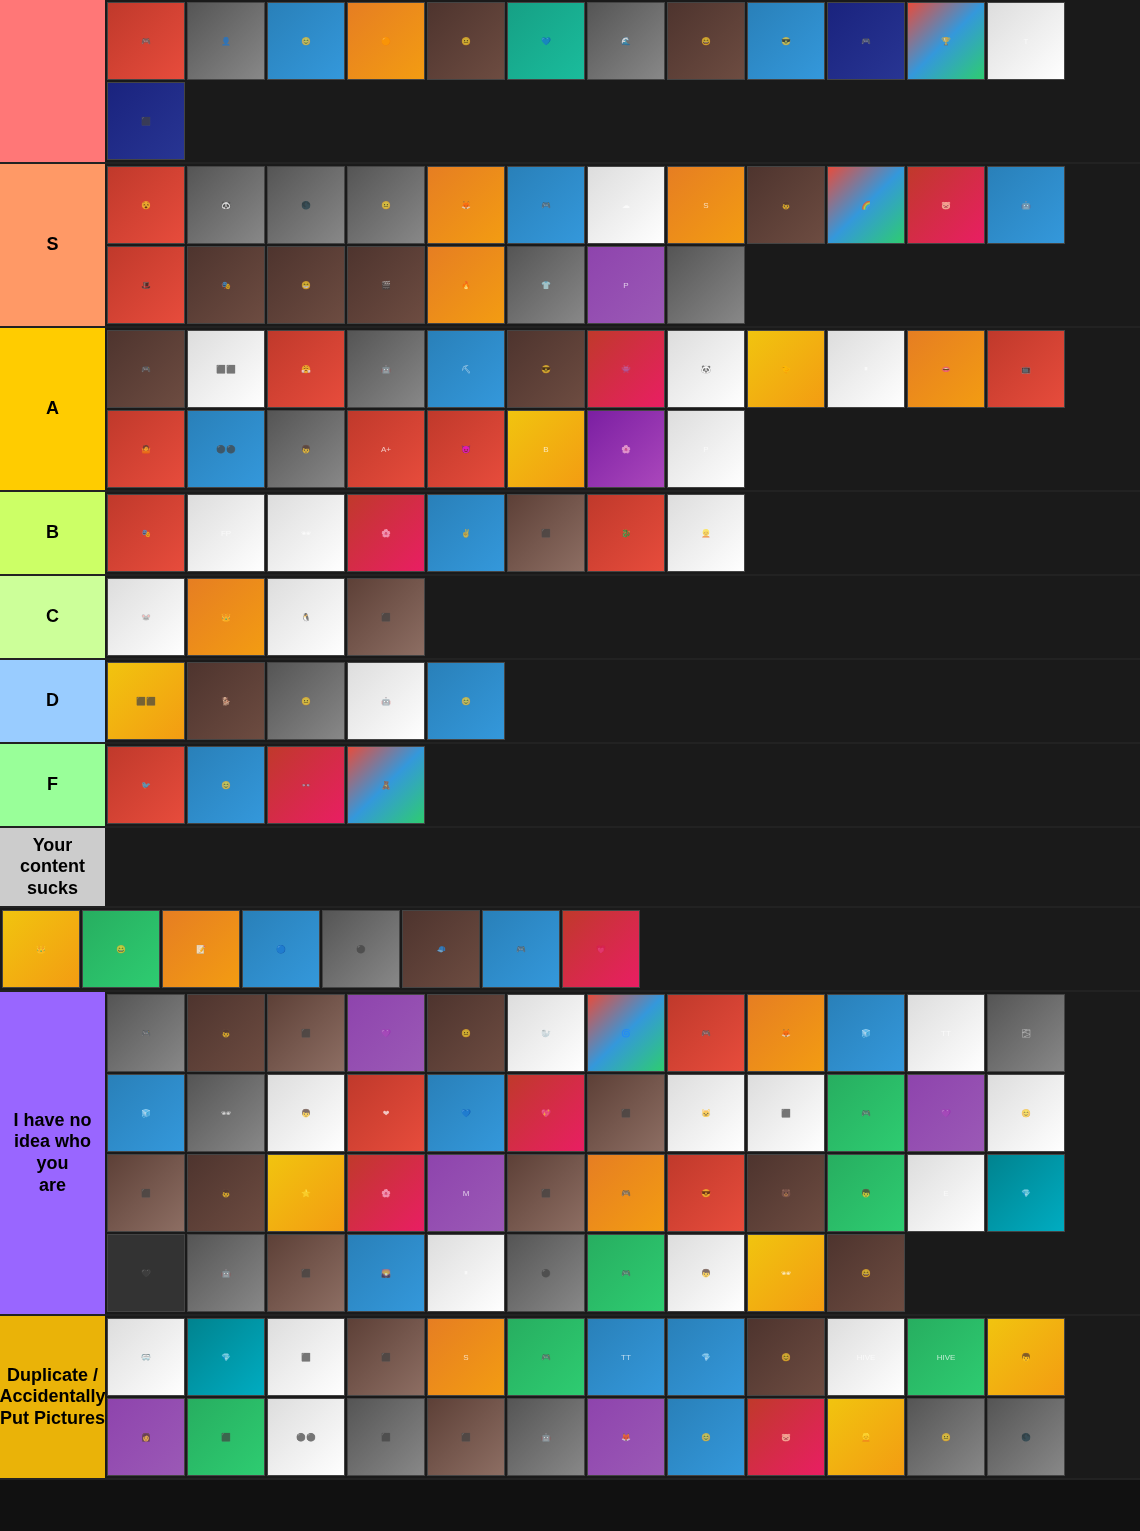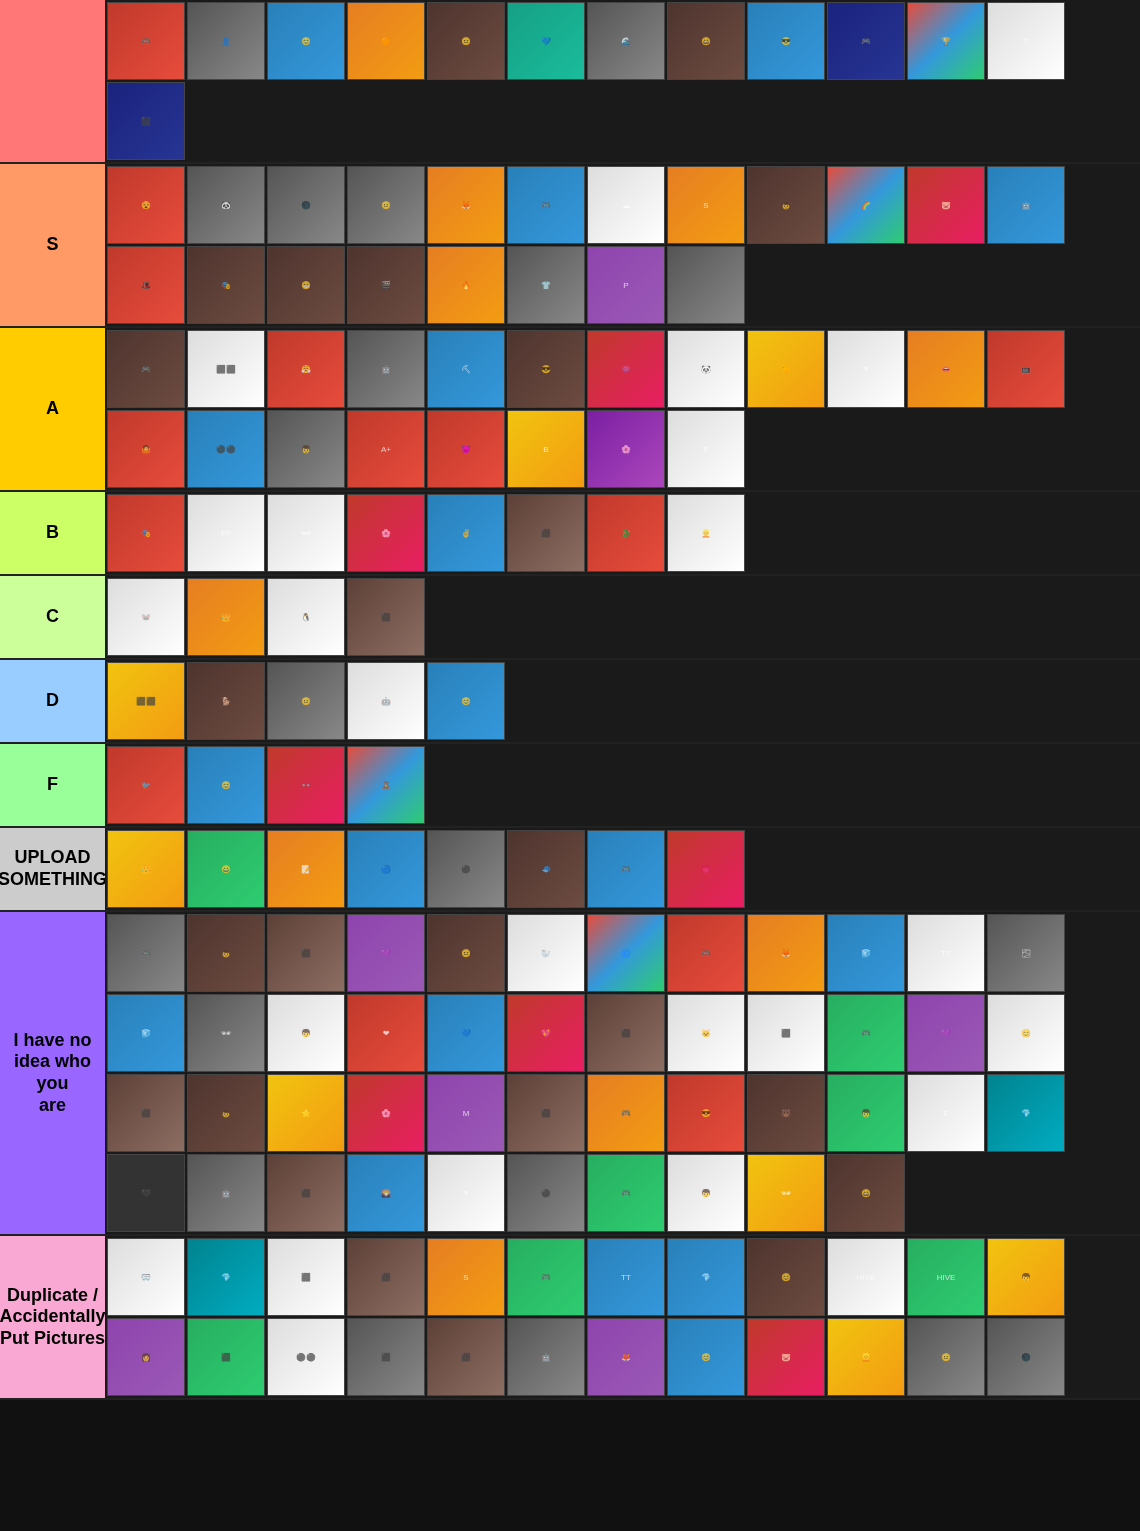--- a/index.html
+++ b/index.html
@@ -361,22 +361,25 @@
         <div class="avatar av-pink">
           <div class="avatar-inner">👓</div>
         </div>
         <div class="avatar av-multi">
           <div class="avatar-inner">🧸</div>
         </div>
       </div>
     </div>
     <div class="tier-row">
       <div class="tier-label" style="background: rgb(204, 204, 204);">
-        <span class="tier-label-text">UPLOAD<br>SOMETHING</span>
-      </div>
+        <span class="tier-label-text">Your content<br>sucks</span>
+      </div>
+      <div class="tier-items"></div>
+    </div>
+    <div class="tier-row">
       <div class="tier-items">
         <div class="avatar av-yellow">
           <div class="avatar-inner">👑</div>
         </div>
         <div class="avatar av-green">
           <div class="avatar-inner">😄</div>
         </div>
         <div class="avatar av-orange">
           <div class="avatar-inner">📝</div>
         </div>
@@ -536,21 +539,21 @@
         </div>
         <div class="avatar av-yellow">
           <div class="avatar-inner">🕶</div>
         </div>
         <div class="avatar av-brown">
           <div class="avatar-inner">😄</div>
         </div>
       </div>
     </div>
     <div class="tier-row">
-      <div class="tier-label" style="background: #f9a8d4;">
+      <div class="tier-label" style="background: #eab308;">
         <span class="tier-label-text">Duplicate /<br>Accidentally<br>Put Pictures</span>
       </div>
       <div class="tier-items">
         <div class="avatar av-white">
           <div class="avatar-inner">🥽</div>
         </div>
         <div class="avatar av-cyan">
           <div class="avatar-inner">💎</div>
         </div>
         <div class="avatar av-white">

